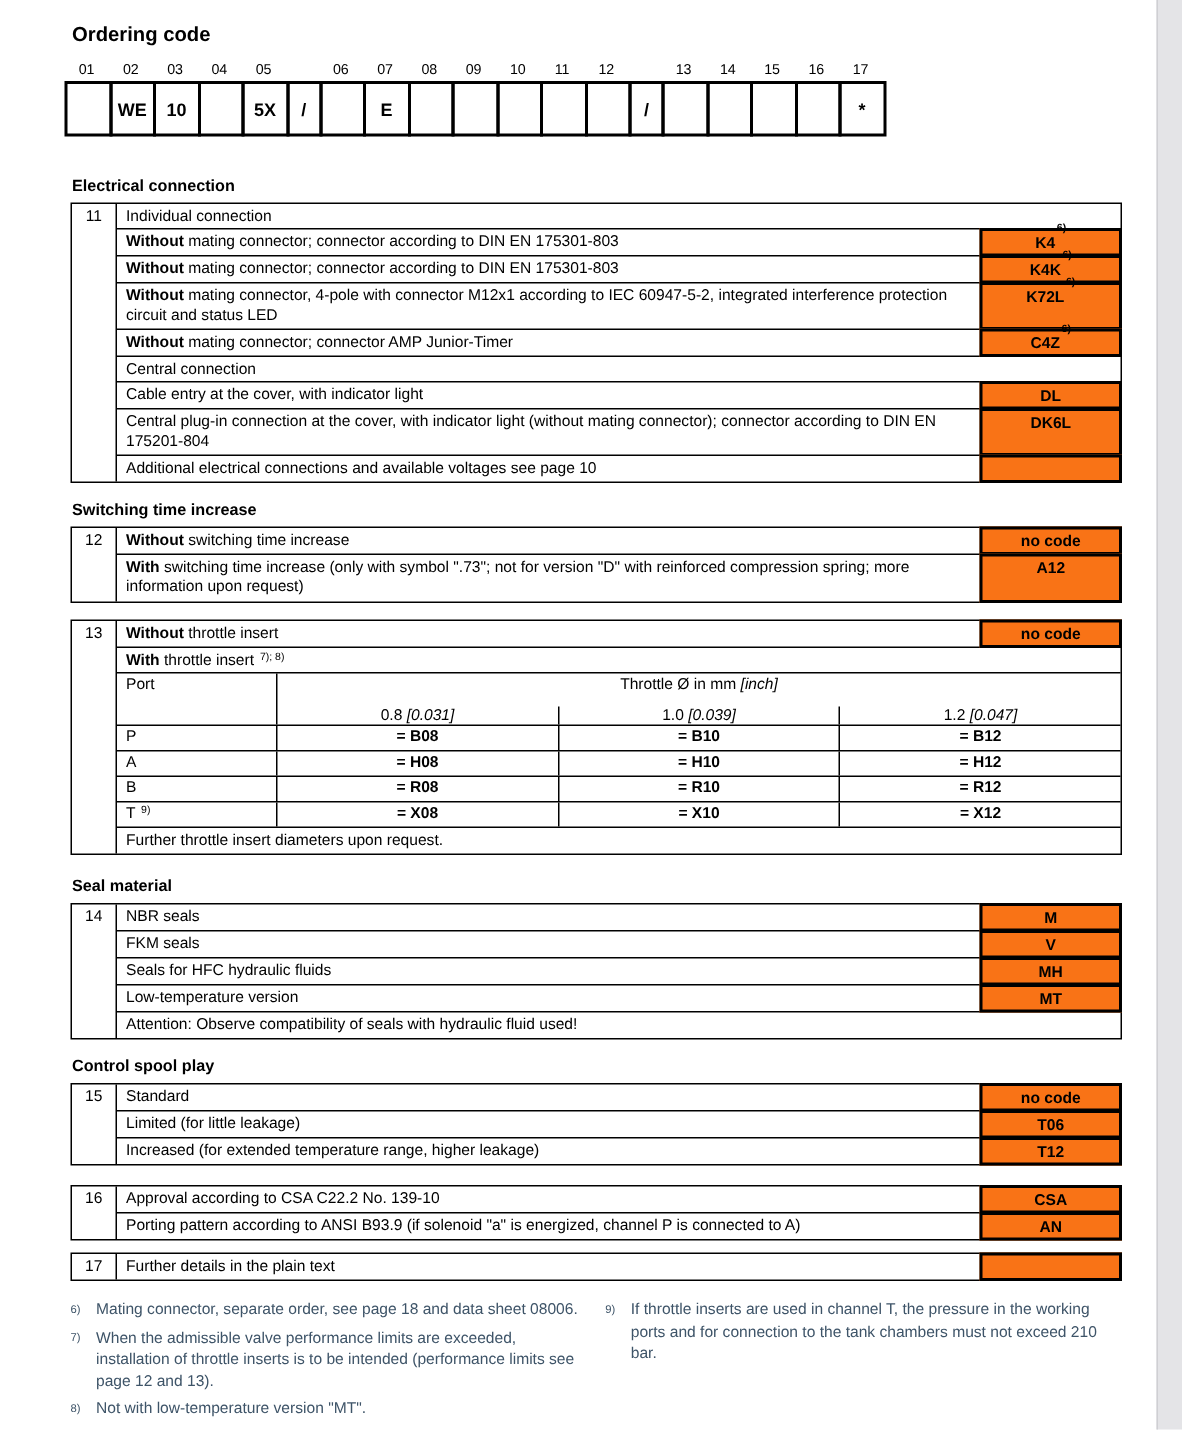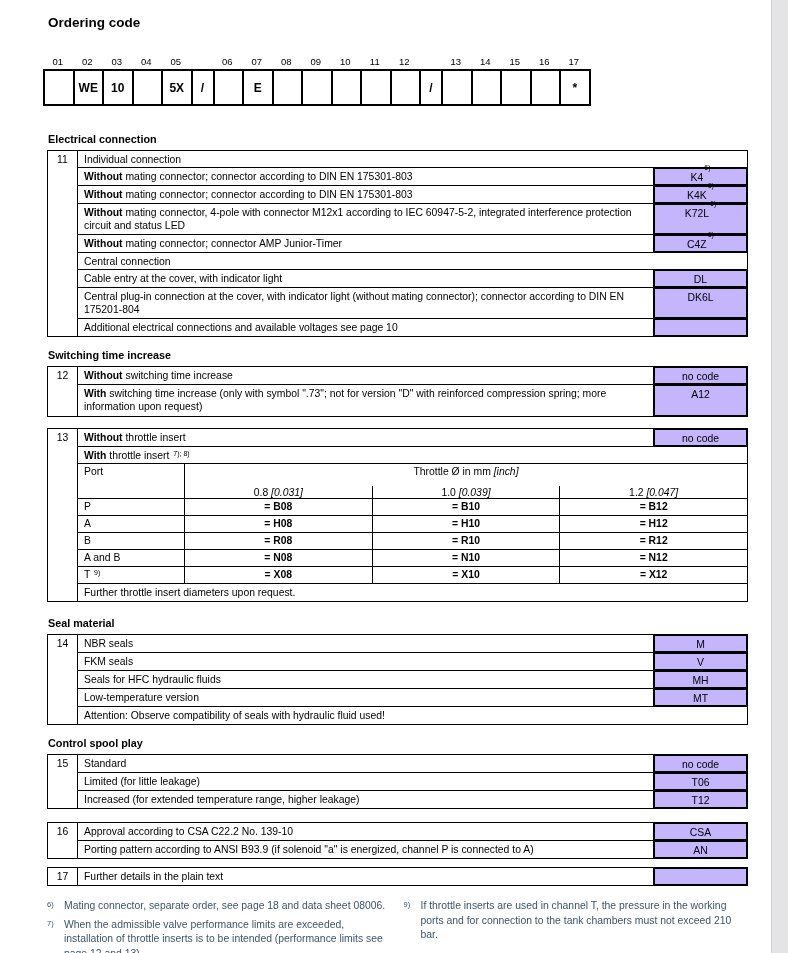--- a/index.html
+++ b/index.html
@@ -7,21 +7,21 @@
     width:788px;height:953px;position:relative;background:#ffffff;
     font-family:"Liberation Sans", sans-serif;color:#000;overflow:hidden;
     -webkit-font-smoothing:antialiased;
   }
   .edge-strip{position:absolute;top:0;right:0;width:16px;height:953px;
     background:var(--edge,#e4e4e7);border-left:1px solid #cfcfd3;}
   .content{position:absolute;top:0;left:0;width:772px;padding:15px 0 0 47px;box-sizing:border-box;}
   h1{font-size:13.5px;font-weight:bold;margin:0 0 0 1px;line-height:16px;}
 
   
-  .codebar{display:flex;margin-top:25px;margin-left:-4px;}
+  .codebar{display:flex;margin-top:10px;margin-left:-4px;}
   .cb{display:flex;flex-direction:column;}
   .cb-num{height:13px;font-size:9.5px;text-align:center;line-height:12px;}
   .cb-box{height:37px;width:31.5px;border:2px solid #000;margin-right:-2px;box-sizing:border-box;
     display:flex;align-items:center;justify-content:center;font-weight:bold;font-size:12px;}
   .cb.slash .cb-box{width:24px;}
 
   
   .section{width:701px;}
   .section[data-num="11"]{margin-top:27px;}
   .section[data-num="12"]{margin-top:12px;}
@@ -35,21 +35,21 @@
   .numcol{flex:0 0 30px;border-right:1px solid #000;font-size:10.4px;text-align:center;
     padding-top:3px;box-sizing:border-box;}
   .rows{flex:1;display:flex;flex-direction:column;min-width:0;}
   .row{display:flex;border-bottom:1px solid #000;min-height:17px;box-sizing:border-box;align-items:stretch;}
   .row:last-child{border-bottom:none;}
   .row.h2{min-height:31px;}
   .cell{flex:1;padding:2px 6px 1px;font-size:10.4px;line-height:13px;min-width:0;}
   .cell.bold{font-weight:normal;}
   .codebox{flex:0 0 95px;border:2px solid #000;margin:-1px -1px -1px 0;box-sizing:border-box;
     display:flex;justify-content:center;align-items:flex-start;padding-top:2px;
-    font-weight:normal;font-size:10.4px;line-height:13px;background:#c4b5fd;position:relative;z-index:1;}
+    font-weight:bold;font-size:10.4px;line-height:13px;background:#f97316;position:relative;z-index:1;}
   .sup{font-size:7px;position:relative;top:-3px;line-height:0;padding-left:1px;}
 
   
   .st{display:flex;flex-direction:column;}
   .st-head{display:flex;border-bottom:1px solid #000;min-height:34px;}
   .st-port{flex:0 0 107px;border-right:1px solid #000;padding:2px 6px;font-size:10.4px;box-sizing:border-box;}
   .st-right{flex:1;display:flex;flex-direction:column;min-width:0;}
   .st-dia-title{height:17px;text-align:center;font-size:10.4px;padding-top:2px;box-sizing:border-box;}
   .st-dia-cols{display:flex;flex:1;align-items:flex-end;}
   .st-dia-col{flex:1;text-align:center;font-size:10.4px;padding-top:1px;}
@@ -272,26 +272,20 @@
                 <div class="st-val">= H10</div>
                 <div class="st-val">= H12</div>
               </div>
               <div class="st-row">
                 <div class="st-row-port">B</div>
                 <div class="st-val">= R08</div>
                 <div class="st-val">= R10</div>
                 <div class="st-val">= R12</div>
               </div>
               <div class="st-row">
-                <div class="st-row-port">A and B</div>
-                <div class="st-val">= N08</div>
-                <div class="st-val">= N10</div>
-                <div class="st-val">= N12</div>
-              </div>
-              <div class="st-row">
                 <div class="st-row-port">T <span class="sup">9)</span></div>
                 <div class="st-val">= X08</div>
                 <div class="st-val">= X10</div>
                 <div class="st-val">= X12</div>
               </div>
             </div>
             <div class="row">
               <div class="cell">Further throttle insert diameters upon request.</div>
             </div>
           </div>

